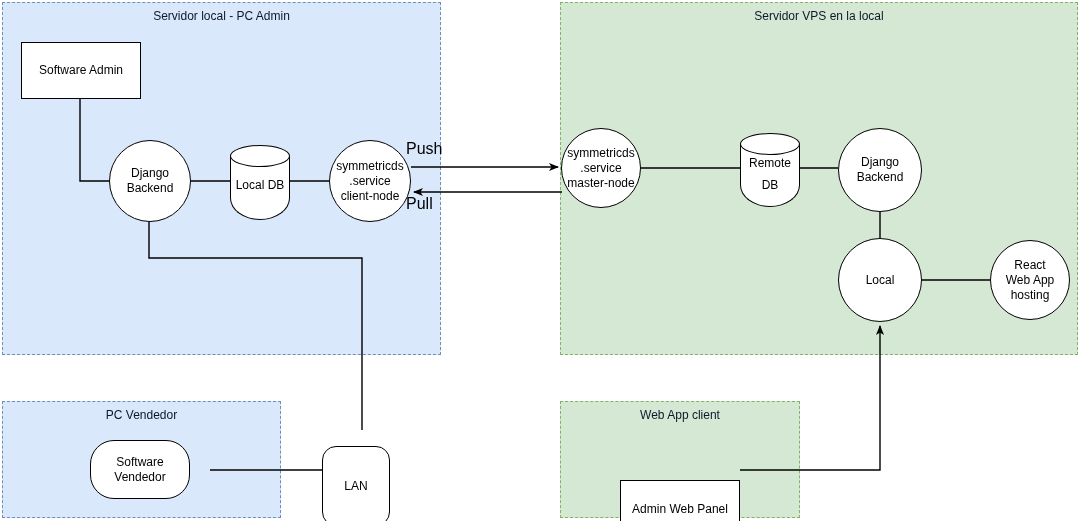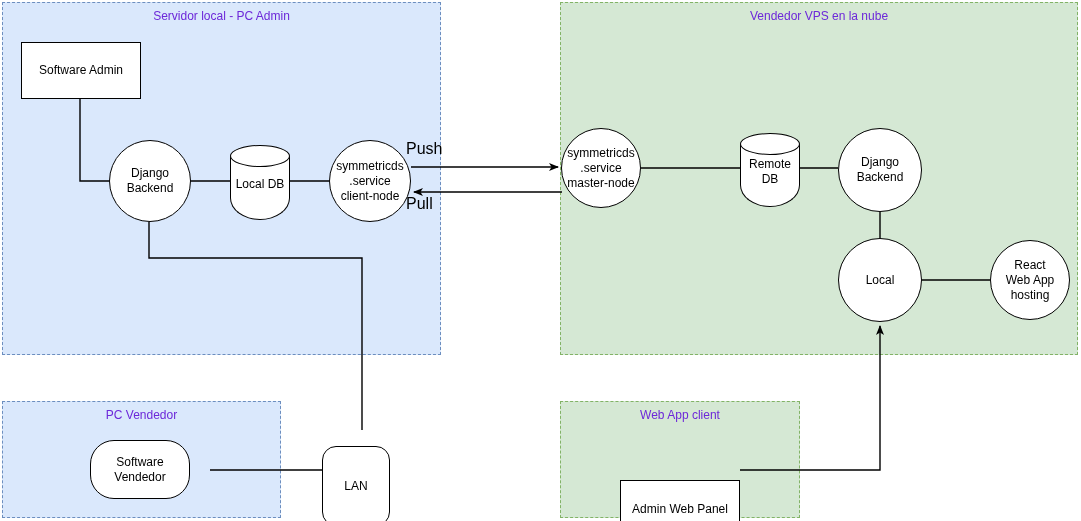--- a/index.html
+++ b/index.html
@@ -31,21 +31,21 @@
     background: #d5e8d4;
     border: 1px dashed #82b366;
   }
   .group-title {
     position: absolute;
     left: 0;
     right: 0;
     top: 6px;
     text-align: center;
     font-size: 12px;
-    color: #6d28d9;
+    color: #0f172a;
     line-height: 14px;
     white-space: nowrap;
   }
   
   .node {
     position: absolute;
     box-sizing: border-box;
     background: #ffffff;
     border: 1.3px solid #000000;
     display: flex;
@@ -94,21 +94,21 @@
     box-sizing: border-box;
   }
   .cyl-label {
     position: absolute;
     left: 0;
     right: 0;
     top: 50%;
     transform: translateY(-42%);
     text-align: center;
     font-size: 12px;
-    line-height: 15px;
+    line-height: 22px;
     color: #000;
     white-space: pre-line;
   }
   
   .edges {
     position: absolute;
     left: 0;
     top: 0;
     width: 1081px;
     height: 521px;
@@ -125,21 +125,21 @@
 </head>
 <body>
 
 <div id="canvas">
 
   <div class="group group-blue" style="left:2px; top:2px; width:439px; height:353px;">
     <div class="group-title">Servidor local - PC Admin</div>
   </div>
 
   <div class="group group-green" style="left:560px; top:2px; width:518px; height:353px;">
-    <div class="group-title">Vendedor VPS en la nube</div>
+    <div class="group-title">Servidor VPS en la local</div>
   </div>
 
   <div class="group group-blue" style="left:2px; top:401px; width:279px; height:117px;">
     <div class="group-title">PC Vendedor</div>
   </div>
 
   <div class="group group-green" style="left:560px; top:401px; width:240px; height:117px;">
     <div class="group-title">Web App client</div>
   </div>
 

